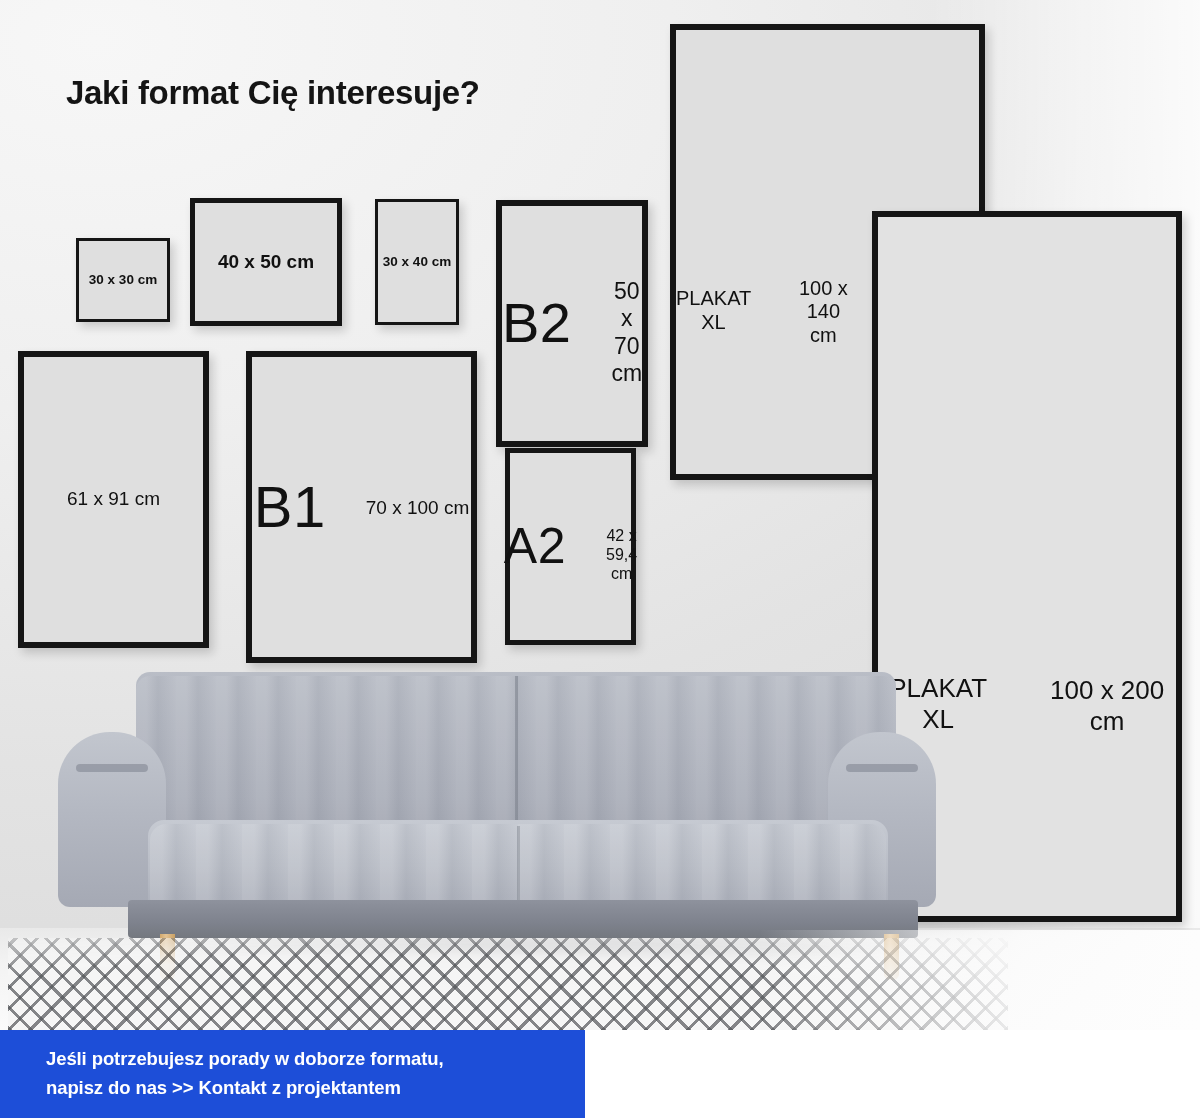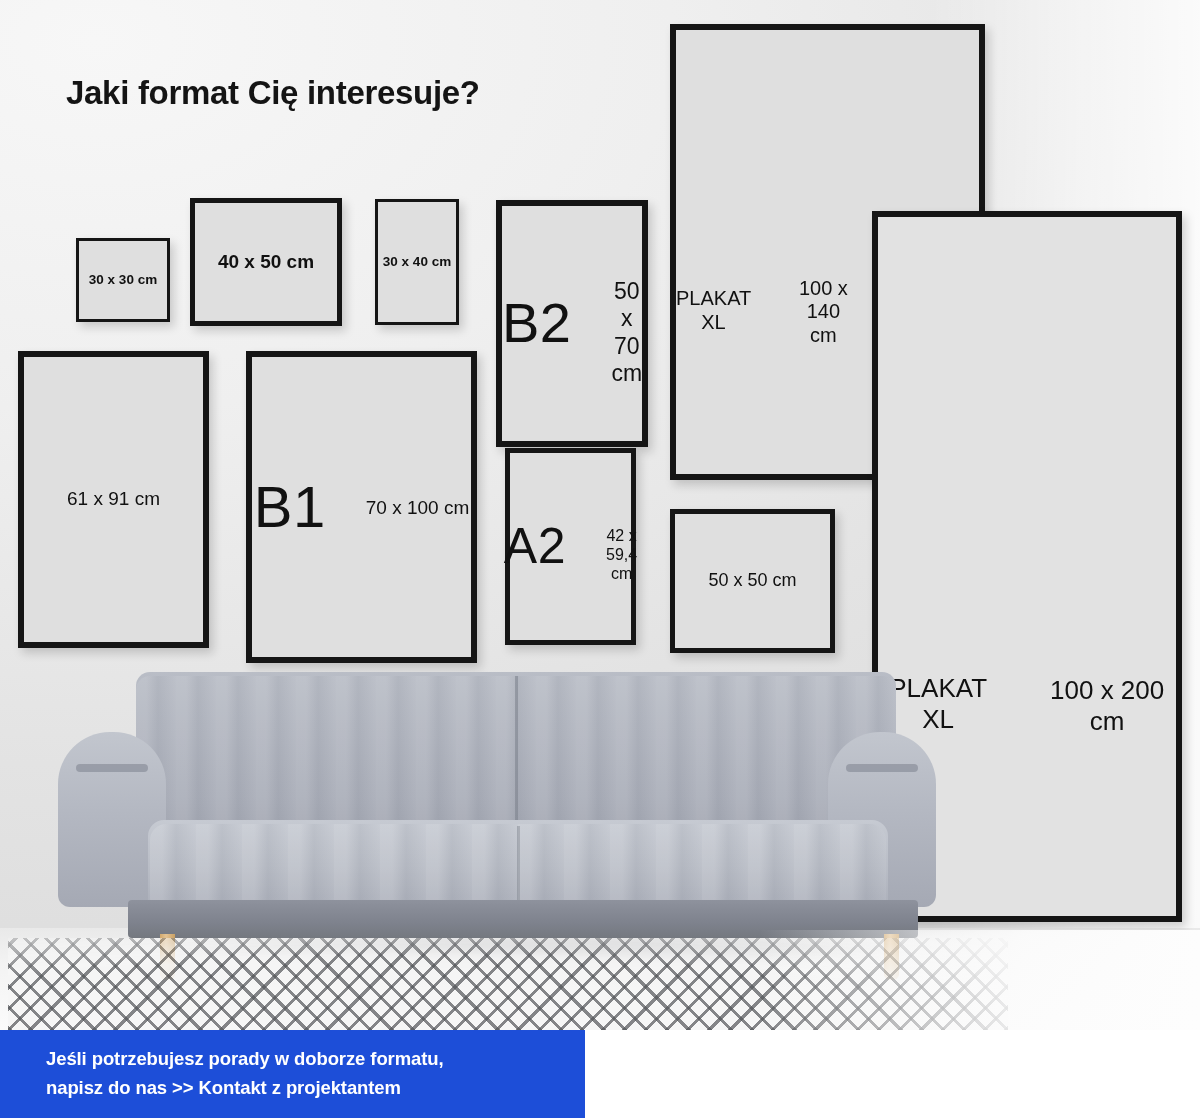--- a/index.html
+++ b/index.html
@@ -254,23 +254,20 @@
   <div class="frame" id="f-b1">
     <div class="big">B1</div>
     <div class="sub">70 x 100 cm</div>
   </div>
 
   <div class="frame" id="f-a2">
     <div class="big">A2</div>
     <div class="sub">42 x 59,4 cm</div>
   </div>
 
-  <div class="frame" id="f-50x50">
-    <div class="only">50 x 50 cm</div>
-  </div>
 
   <div id="page-title">Jaki format Cię interesuje?</div>
 
   <div class="sofa">
     <div class="sofa-shadow"></div>
     <div class="sofa-back"></div>
     <div class="back-folds"></div>
     <div class="arm left"></div>
     <div class="arm right"></div>
     <div class="seat"></div>

